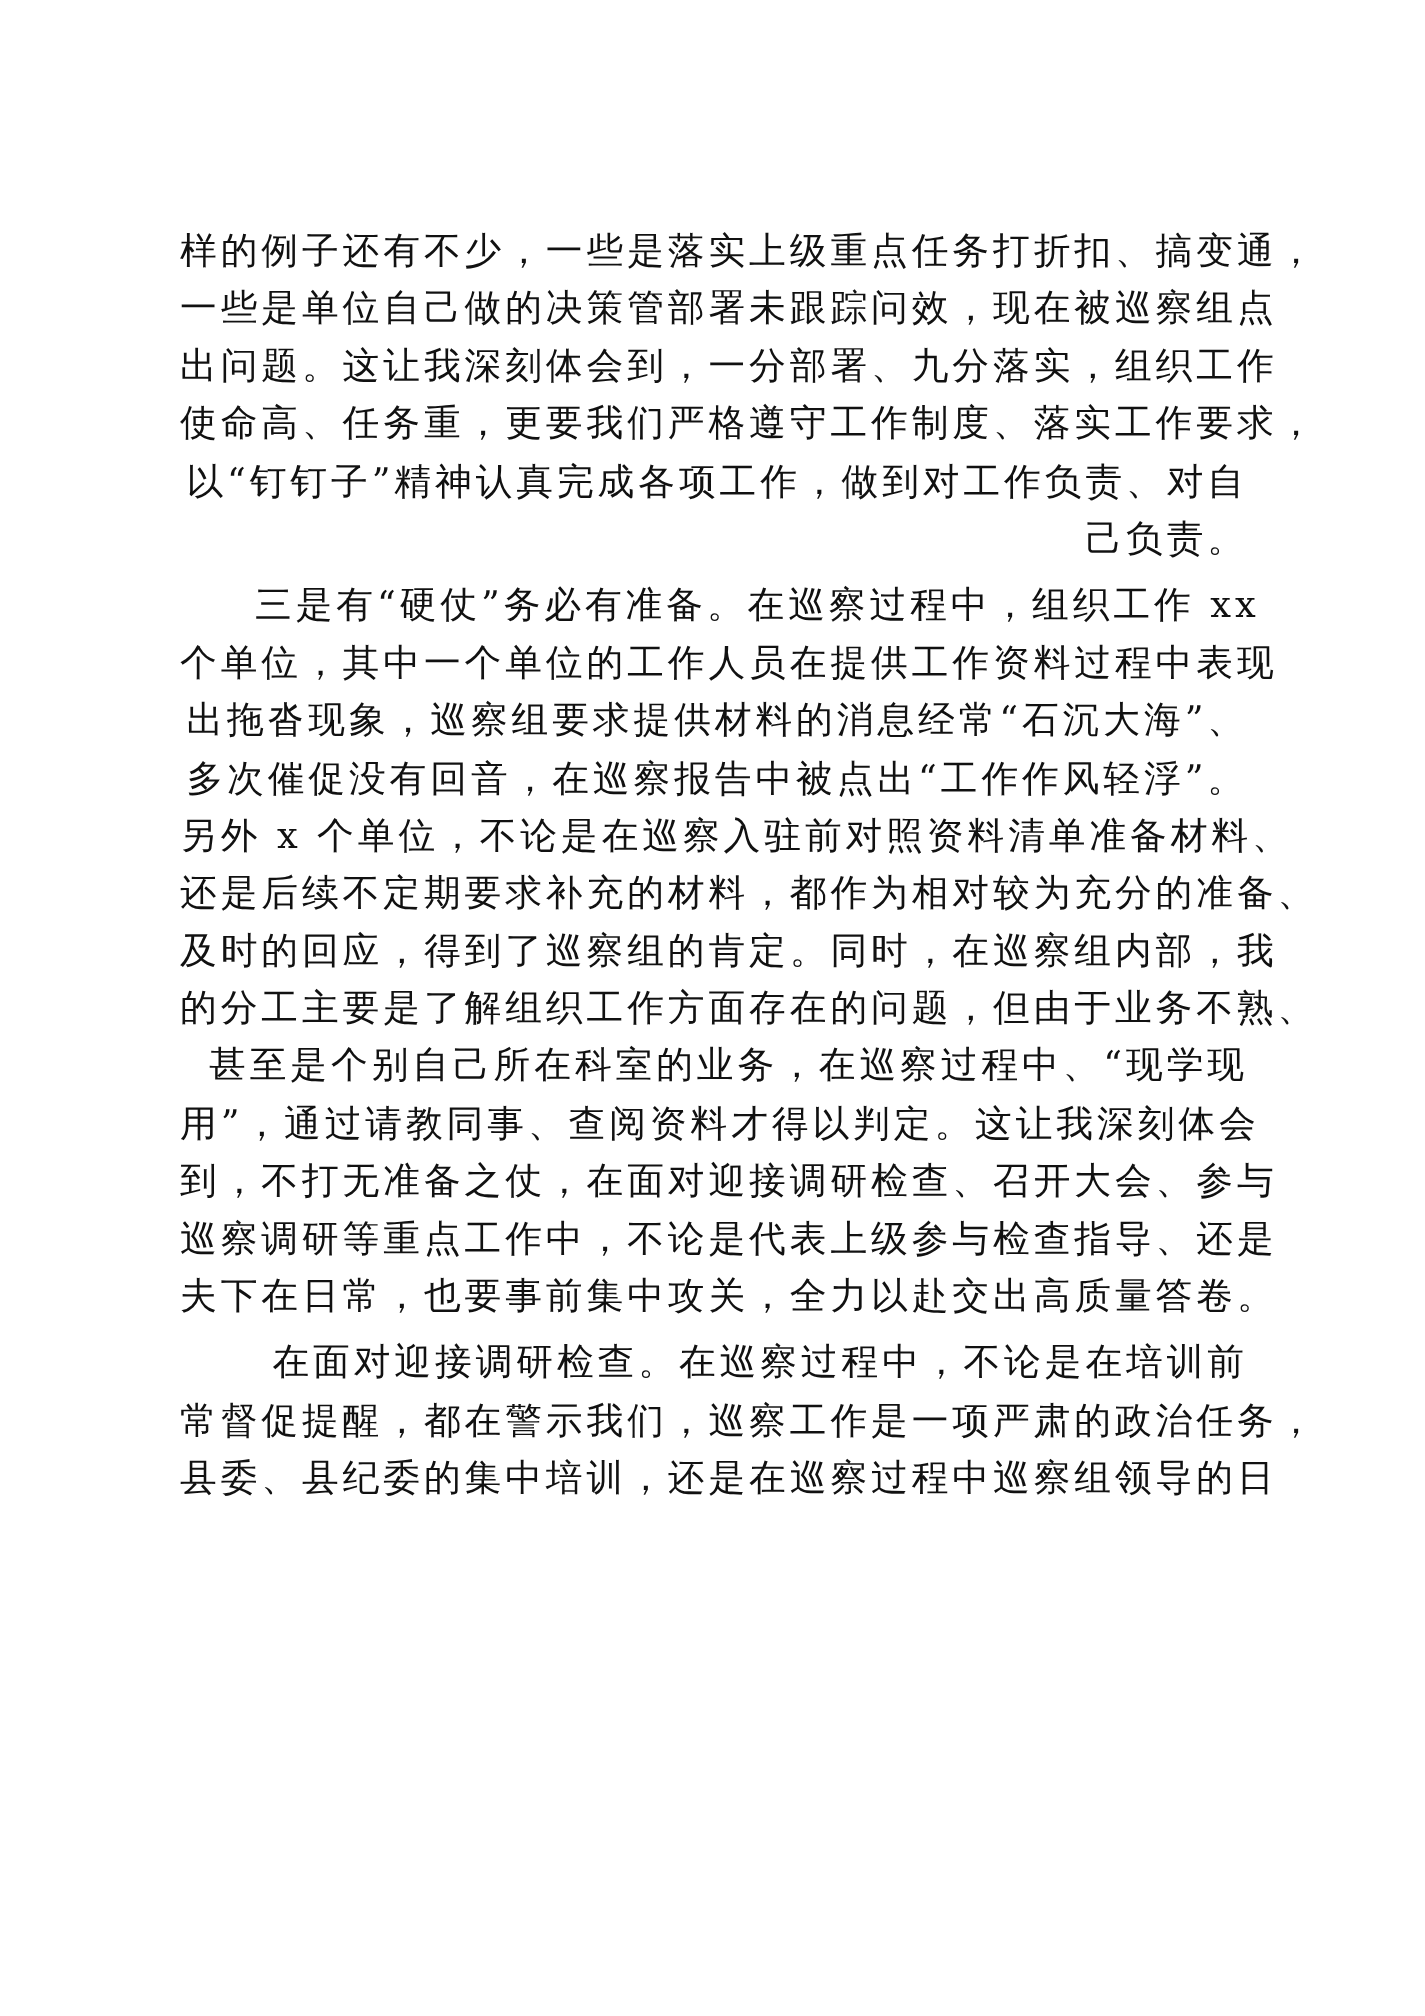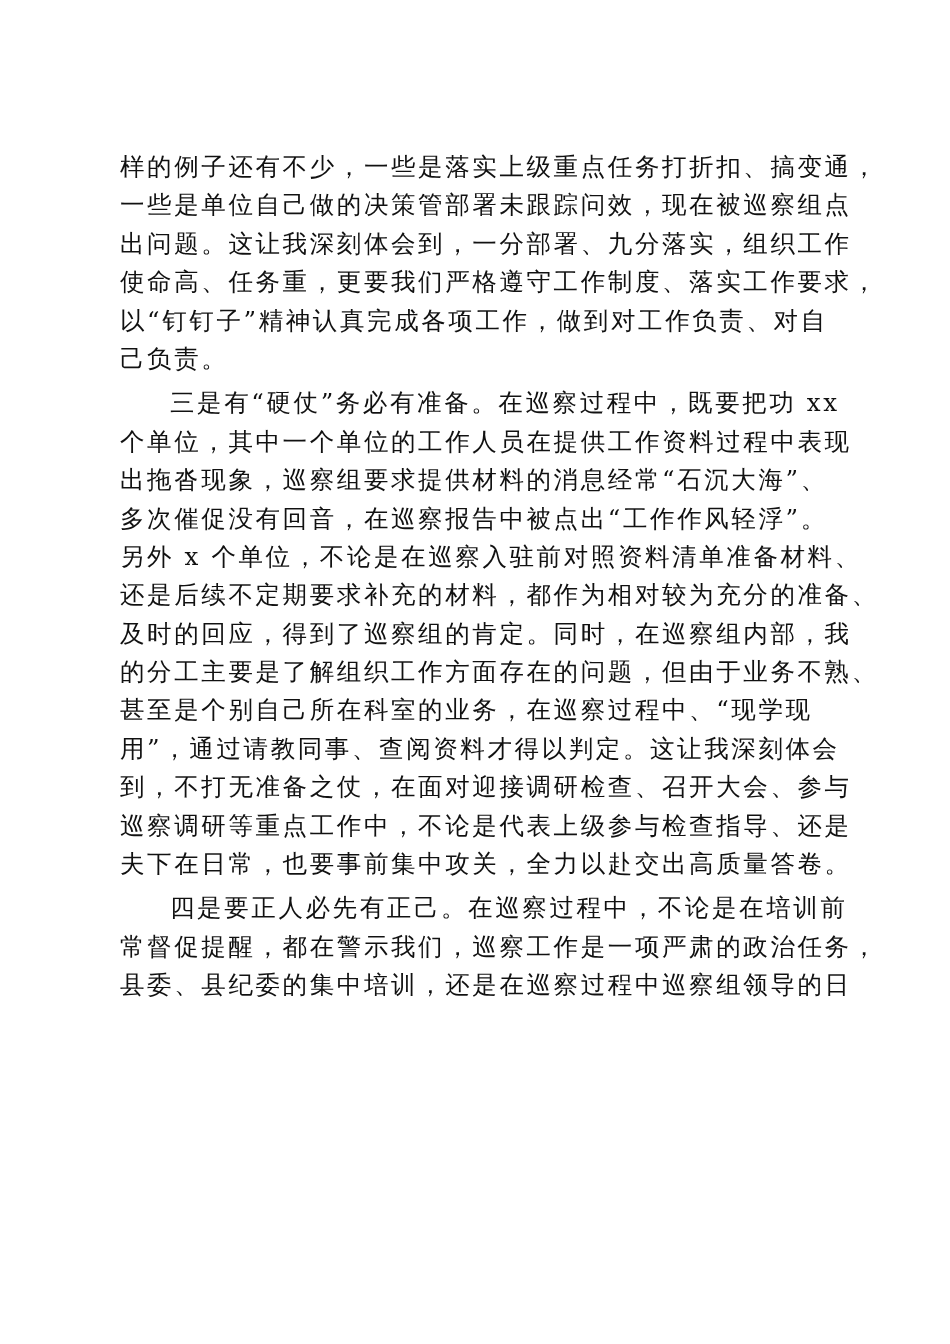--- a/index.html
+++ b/index.html
@@ -1,20 +1,20 @@
 <!DOCTYPE html>
 <html><head>
 <meta charset="utf-8">
 <style>
   html, body { margin:0; padding:0; background:#ffffff; }
   body { width:950px; height:1344px; position:relative; overflow:hidden; }
   .page { position:absolute; left:0; top:0; width:950px; height:1344px; background:#fff; }
   .text { position:absolute; left:120px; top:148px; width:712px;
     font-family:"DejaVu Serif", "Liberation Serif", serif; font-size:24.5px; color:#111;
-    line-height:38.4px; letter-spacing:2.6px; }
+    line-height:38.4px; letter-spacing:2.6px;text-align:right; }
   .line { display:block; white-space:nowrap; height:38.4px; }
   .gap { height:6px; }
   .indent { padding-left:50px; }
   .bold { font-weight:normal; }
 </style>
 </head>
 <body>
 
 <div class="page">
   <div class="text">
@@ -23,35 +23,35 @@
       <span class="line">样的例子还有不少，一些是落实上级重点任务打折扣、搞变通，</span>
       <span class="line">一些是单位自己做的决策管部署未跟踪问效，现在被巡察组点</span>
       <span class="line">出问题。这让我深刻体会到，一分部署、九分落实，组织工作</span>
       <span class="line">使命高、任务重，更要我们严格遵守工作制度、落实工作要求，</span>
       <span class="line">以“钉钉子”精神认真完成各项工作，做到对工作负责、对自</span>
       <span class="line">己负责。</span>
     </div>
     <div class="gap"></div>
 
     <div>
-      <span class="line indent"><span class="bold">三是有“硬仗”务必有准备。</span><span>在巡察过程中，既要把功 xx</span></span>
+      <span class="line indent"><span class="bold">三是有“硬仗”务必有准备。</span><span>在巡察过程中，组织工作 xx</span></span>
       <span class="line">个单位，其中一个单位的工作人员在提供工作资料过程中表现</span>
       <span class="line">出拖沓现象，巡察组要求提供材料的消息经常“石沉大海”、</span>
       <span class="line">多次催促没有回音，在巡察报告中被点出“工作作风轻浮”。</span>
       <span class="line">另外 x 个单位，不论是在巡察入驻前对照资料清单准备材料、</span>
       <span class="line">还是后续不定期要求补充的材料，都作为相对较为充分的准备、</span>
       <span class="line">及时的回应，得到了巡察组的肯定。同时，在巡察组内部，我</span>
       <span class="line">的分工主要是了解组织工作方面存在的问题，但由于业务不熟、</span>
       <span class="line">甚至是个别自己所在科室的业务，在巡察过程中、“现学现</span>
       <span class="line">用”，通过请教同事、查阅资料才得以判定。这让我深刻体会</span>
       <span class="line">到，不打无准备之仗，在面对迎接调研检查、召开大会、参与</span>
       <span class="line">巡察调研等重点工作中，不论是代表上级参与检查指导、还是</span>
       <span class="line">夫下在日常，也要事前集中攻关，全力以赴交出高质量答卷。</span>
     </div>
     <div class="gap"></div>
 
     <div>
-      <span class="line indent"><span class="bold">四是要正人必先有正己。</span><span>在巡察过程中，不论是在培训前</span></span>
+      <span class="line indent"><span class="bold">在面对迎接调研检查。</span><span>在巡察过程中，不论是在培训前</span></span>
       <span class="line">常督促提醒，都在警示我们，巡察工作是一项严肃的政治任务，</span>
       <span class="line">县委、县纪委的集中培训，还是在巡察过程中巡察组领导的日</span>
     </div>
   </div>
 </div>
 
 </body></html>

